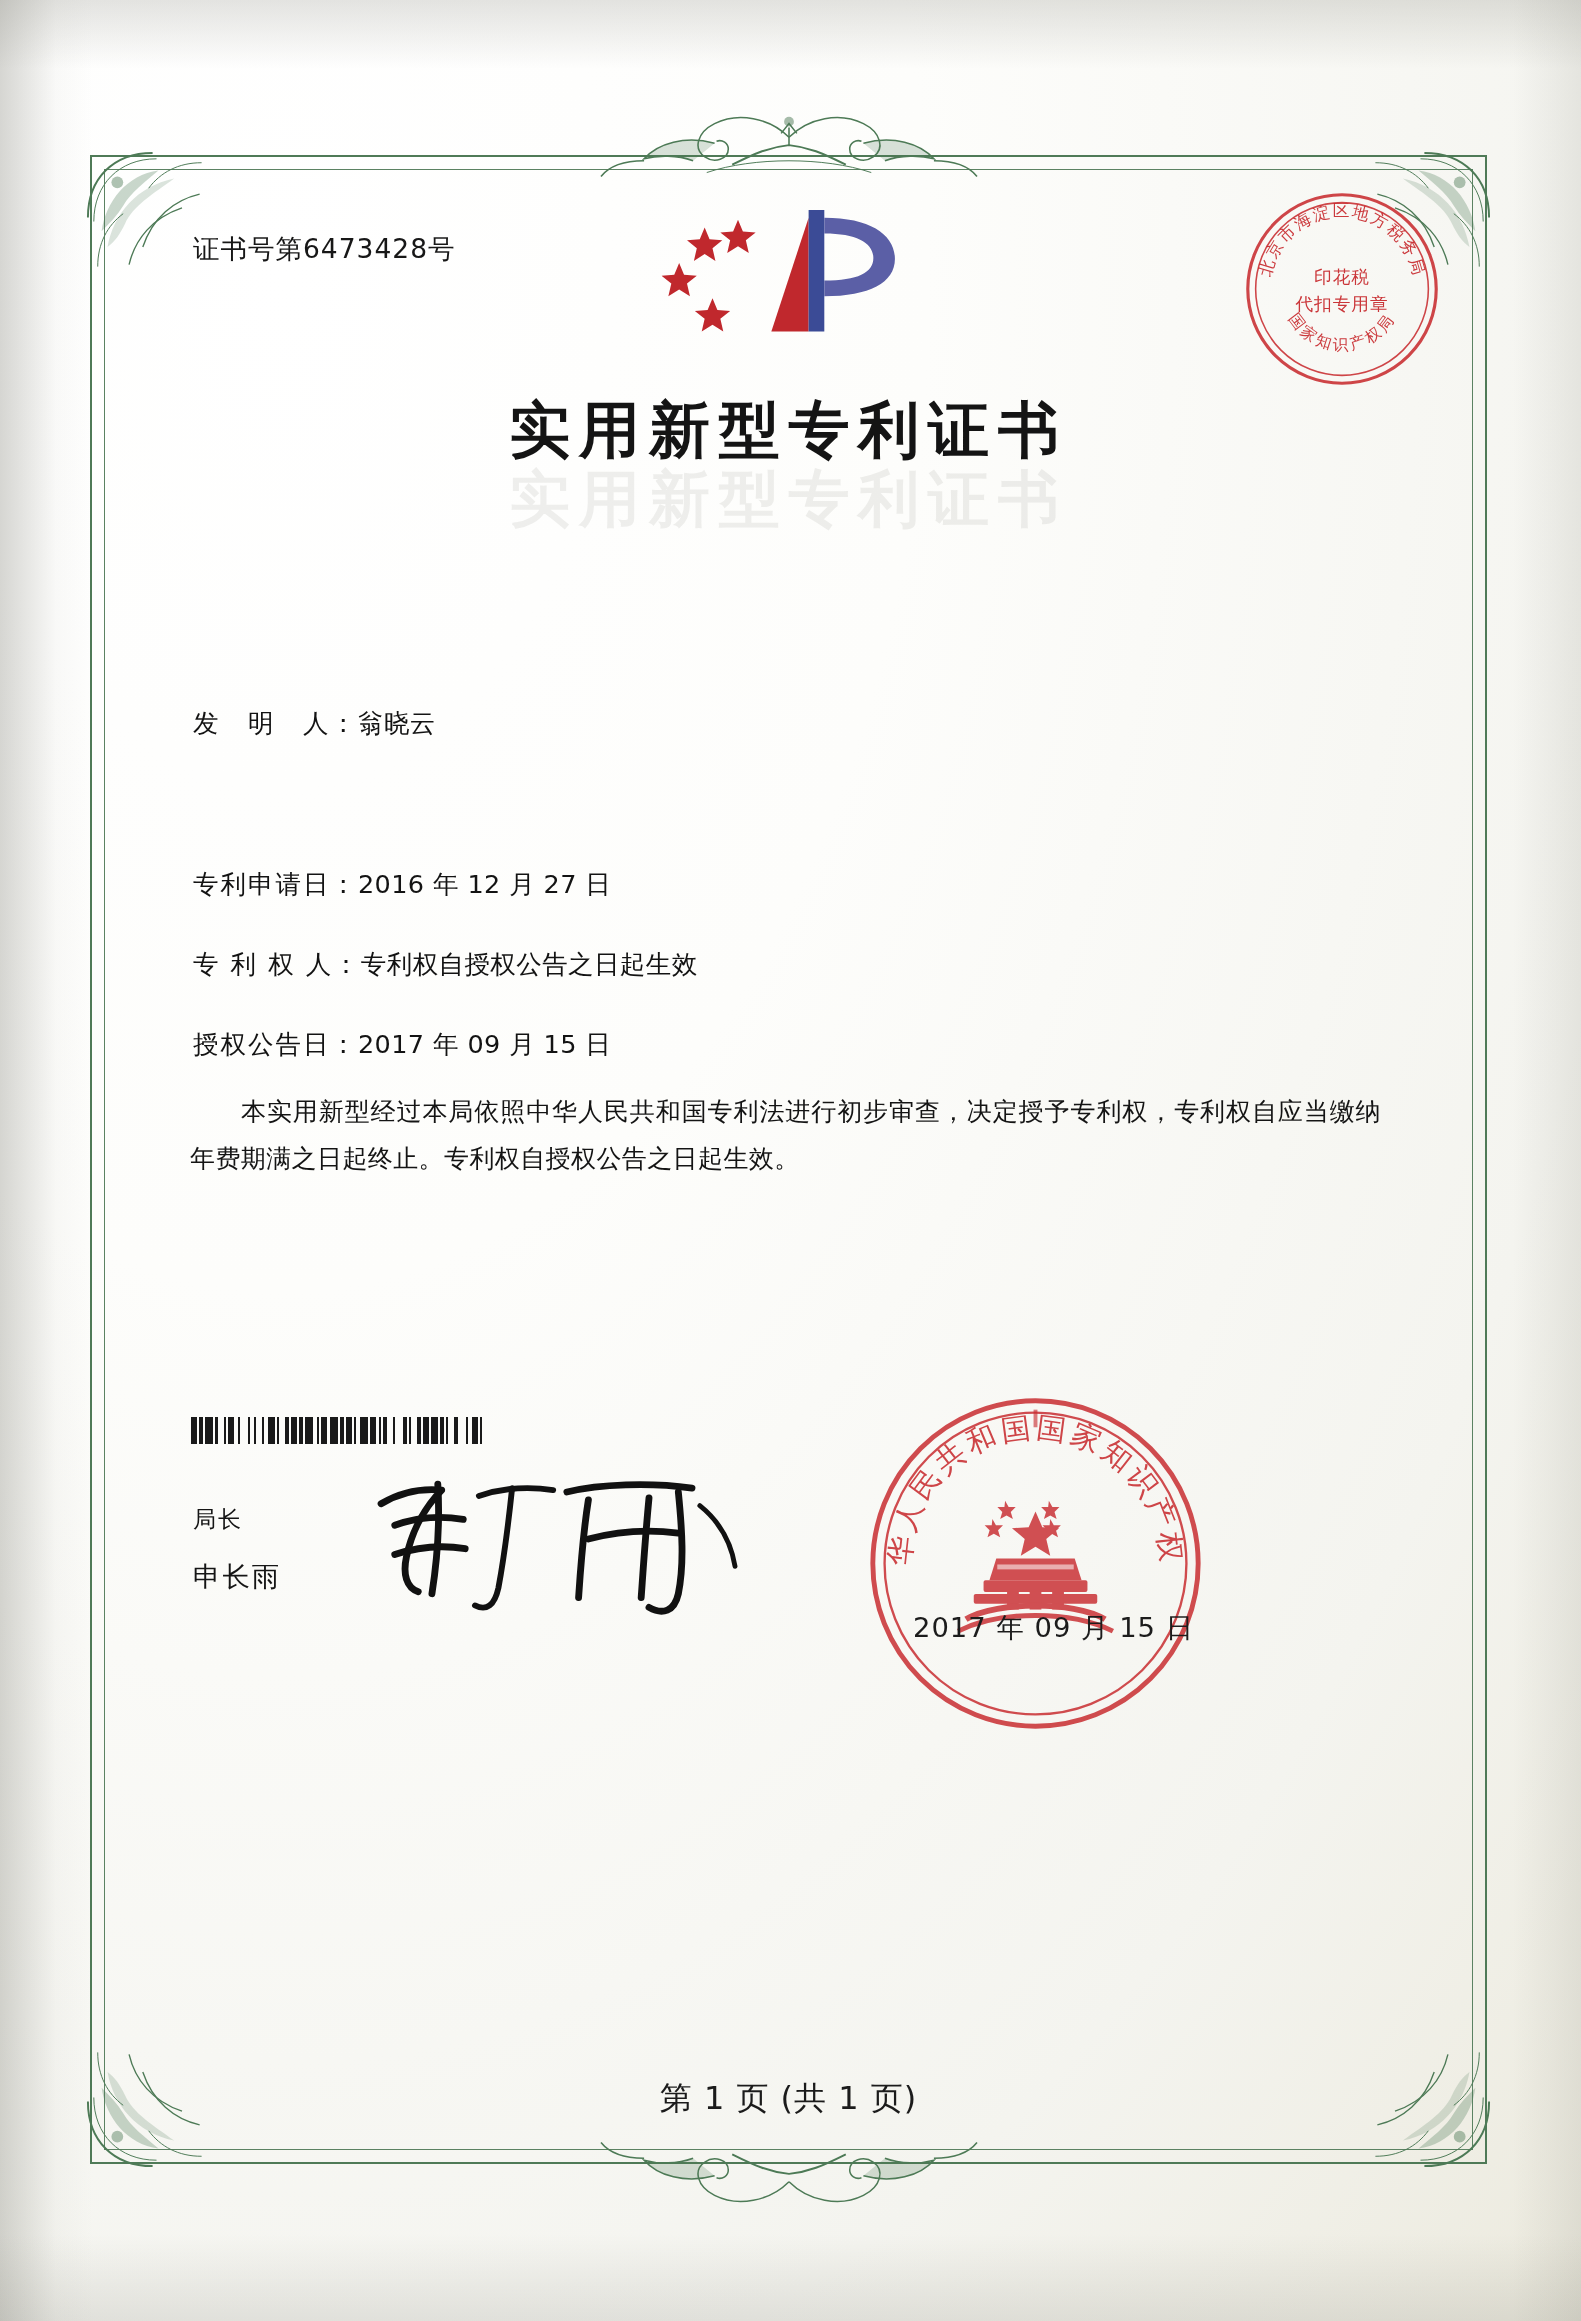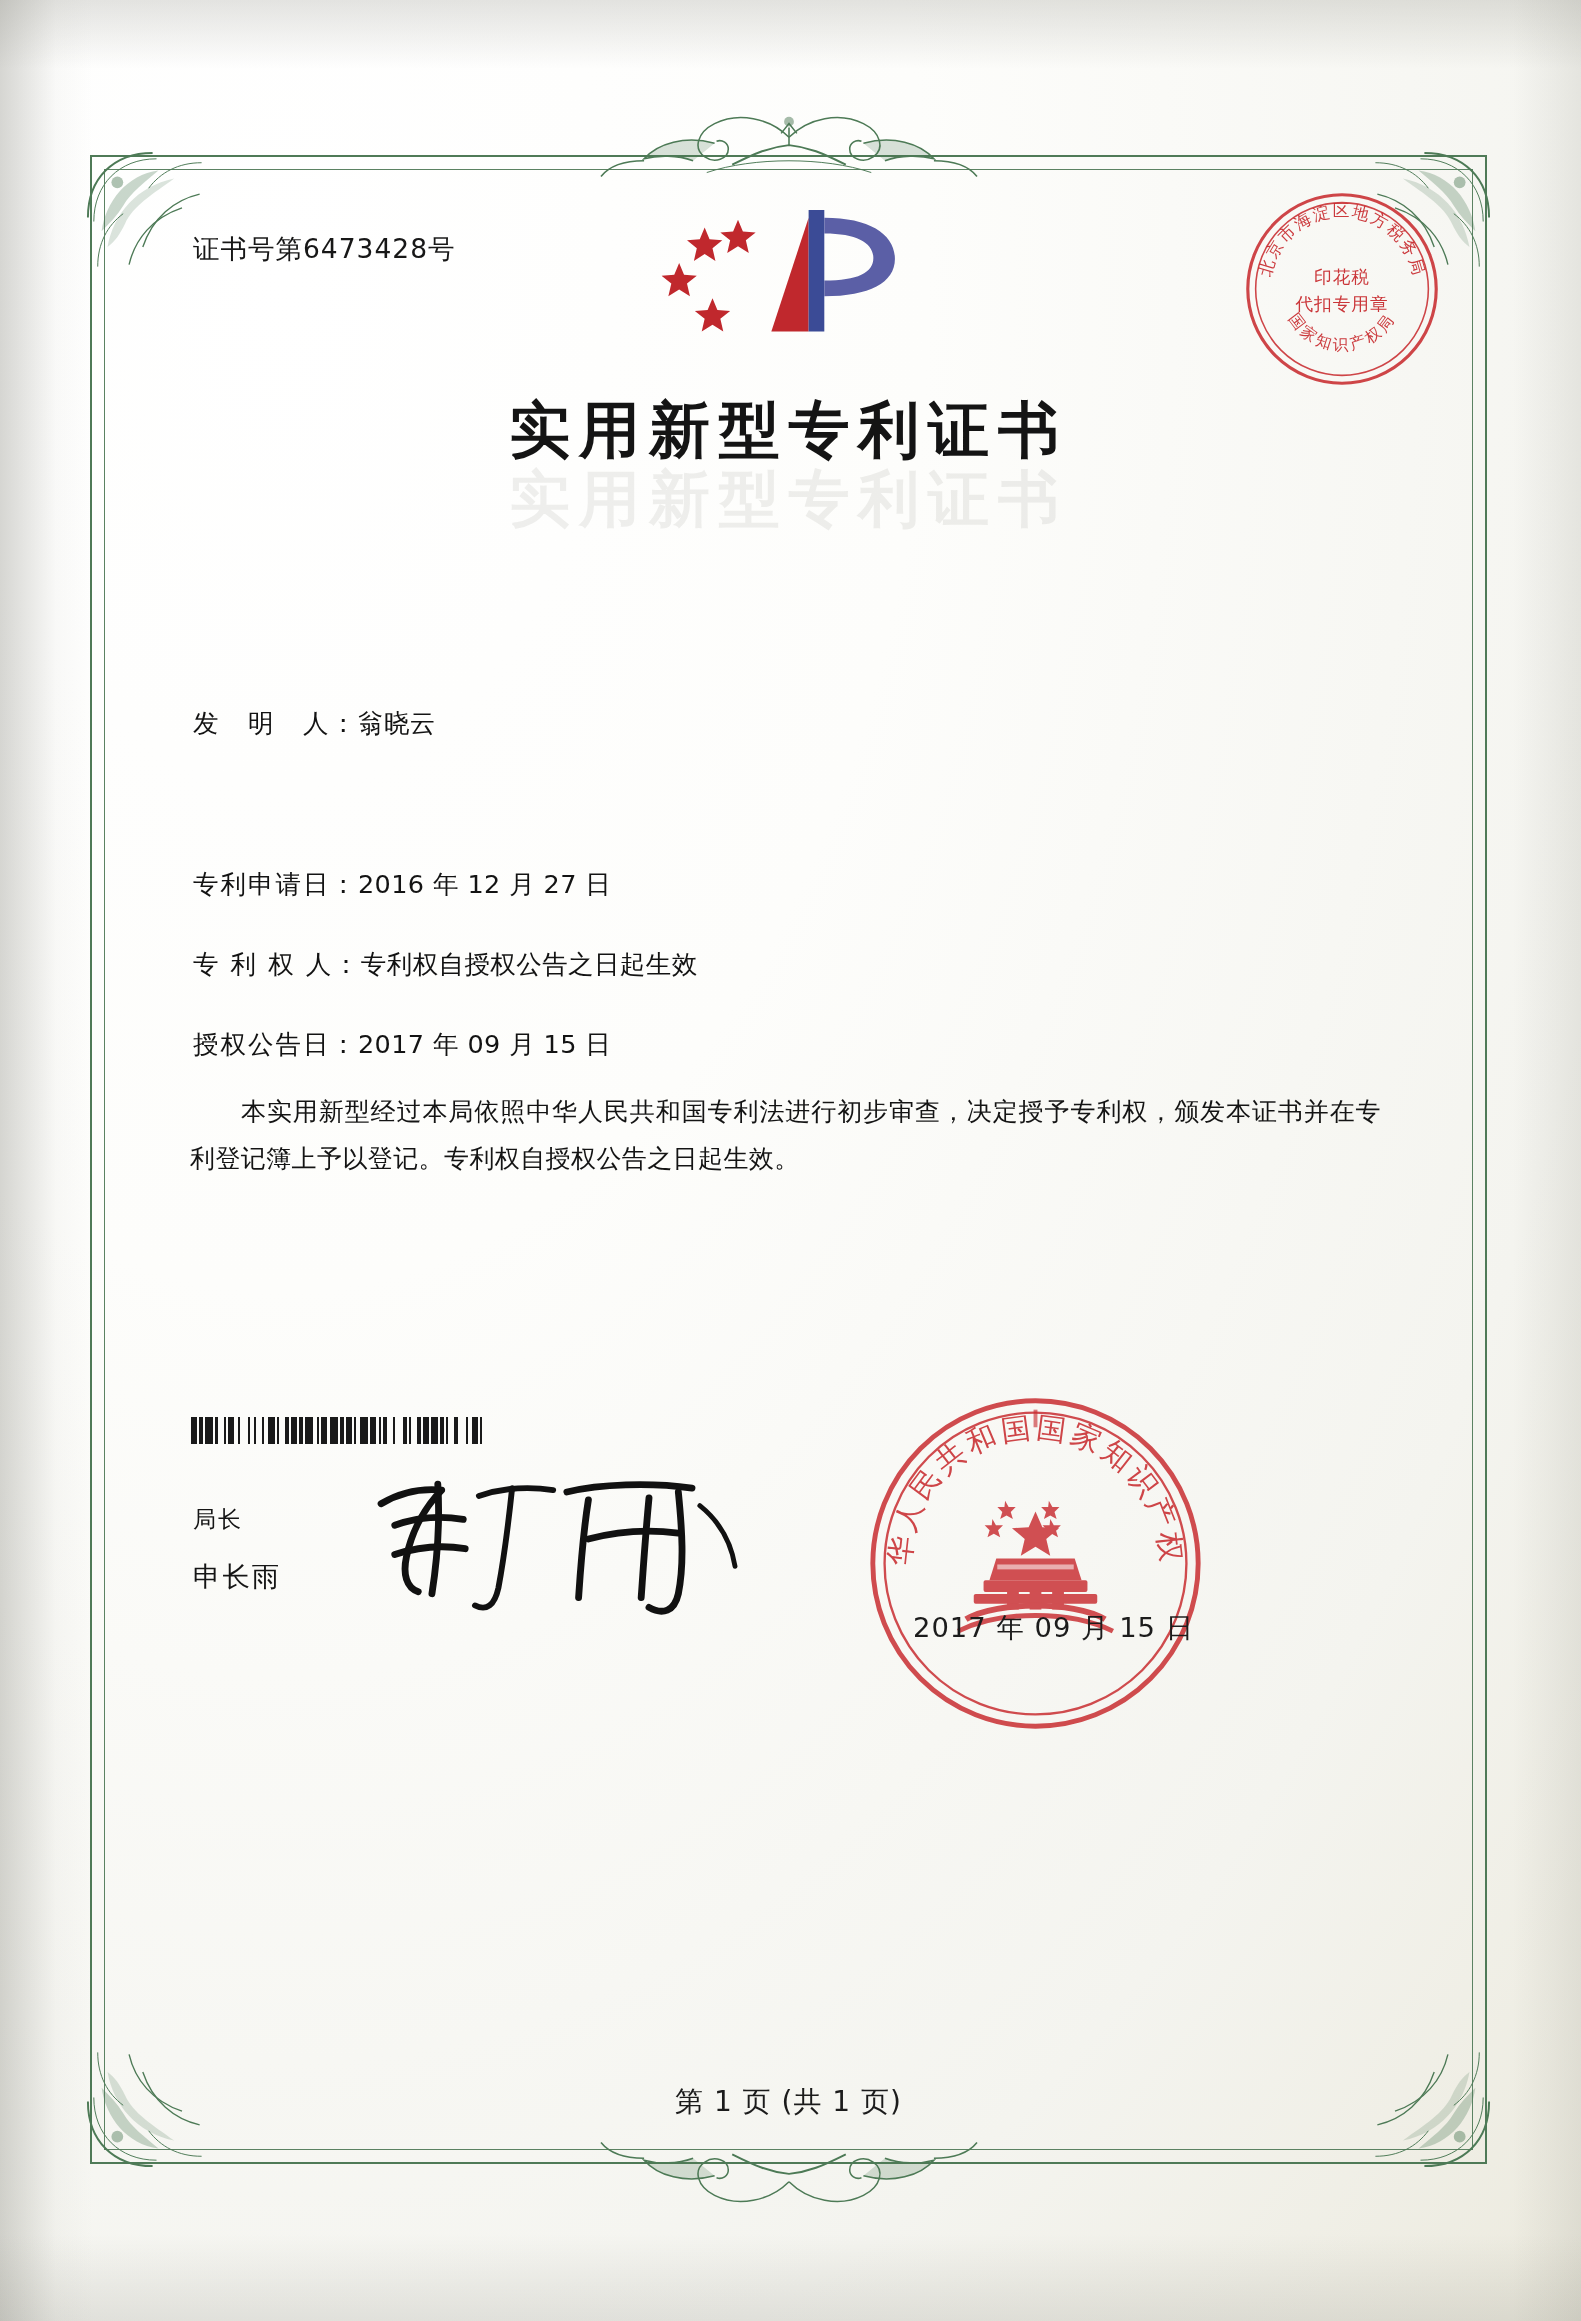--- a/index.html
+++ b/index.html
@@ -222,21 +222,21 @@
     font-size: 27.4px;
     color: #1c1c1c;
     letter-spacing: 1px;
   }
 
   #page-footer {
     position: absolute;
     left: 0; right: 0;
     bottom: 43px;
     text-align: center;
-    font-size: 28px;
+    font-size: 32px;
     color: #1b1b1b;
     letter-spacing: 1px;
   }
 </style>
 </head>
 <body>
 
 <div id="page">
 
   <div id="border-frame">
@@ -342,21 +342,21 @@
       <span class="field-label">专利申请日：</span><span class="field-value">2016 年 12 月 27 日</span>
     </div>
     <div class="field-row" id="f-owner">
       <span class="field-label">专 利 权 人：</span><span class="field-value">专利权自授权公告之日起生效</span>
     </div>
     <div class="field-row" id="f-grant">
       <span class="field-label">授权公告日：</span><span class="field-value">2017 年 09 月 15 日</span>
     </div>
 
     <div id="paragraphs">
-      <p>本实用新型经过本局依照中华人民共和国专利法进行初步审查，决定授予专利权，颁发本证书并在专利登记簿上予以登记。专利权自授权公告之日起生效。</p>
+      <p>本实用新型经过本局依照中华人民共和国专利法进行初步审查，决定授予专利权，专利权自应当缴纳年费期满之日起终止。专利权自授权公告之日起生效。</p>
     </div>
 
     <div id="barcode">
         <i style="width:5.9px;background:#1a1a1a"></i>
         <i style="width:2px;background:transparent"></i>
         <i style="width:3.9px;background:#1a1a1a"></i>
         <i style="width:2px;background:transparent"></i>
         <i style="width:7.8px;background:#1a1a1a"></i>
         <i style="width:2px;background:transparent"></i>
         <i style="width:3.9px;background:#1a1a1a"></i>

